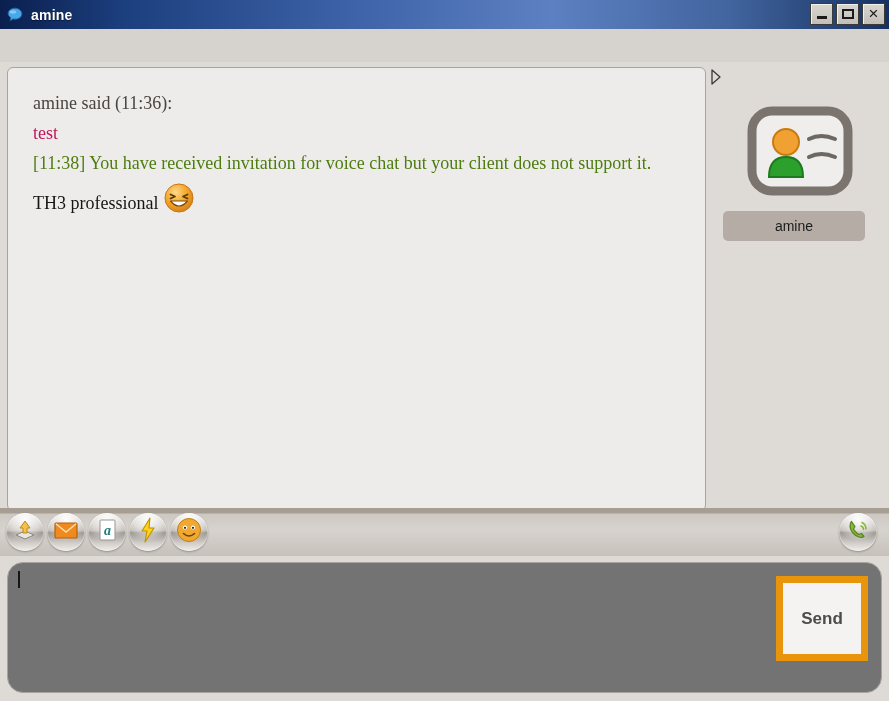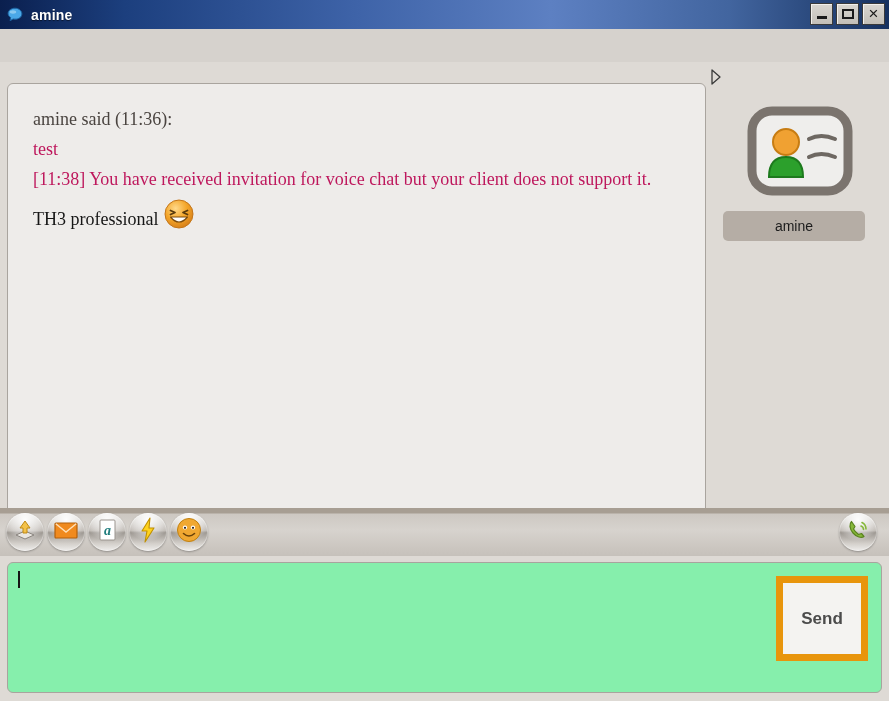--- a/index.html
+++ b/index.html
@@ -124,31 +124,30 @@
     left: 7px;
     top: 5px;
     width: 699px;
     height: 444px;
     background: #eeecea;
     border: 1px solid #a9a49e;
     border-radius: 6px;
     box-sizing: border-box;
     overflow: hidden;
     padding: 20px 18px 10px 25px;
-    margin-top: 16px;
   }
   .msg-line {
     font-family: "Liberation Serif", serif;
     font-size: 18px;
     line-height: 30px;
     color: #232323;
     white-space: pre-wrap;
   }
   .msg-line.meta { color: #4a4440; }
-  .msg-line.system { color: #be185d; }
+  .msg-line.system { color: #4d7c0f; }
   .msg-line.body { color: #be185d; }
   .msg-emoji-line {
     font-family: "Liberation Serif", serif;
     font-size: 18px;
     line-height: 30px;
     color: #161616;
     display: flex;
     align-items: center;
     gap: 5px;
     margin-top: 4px;
@@ -232,23 +231,23 @@
     cursor: pointer;
   }
 
   
   .compose-panel {
     position: absolute;
     left: 7px;
     top: 500px;
     width: 875px;
     height: 131px;
-    background: #86efac;
+    background: #737373;
     border: 1px solid #a9a49e;
-    border-radius: 6px;
+    border-radius: 16px;
     box-sizing: border-box;
   }
   .caret {
     position: absolute;
     left: 10px;
     top: 8px;
     width: 2px;
     height: 17px;
     background: #151515;
   }

